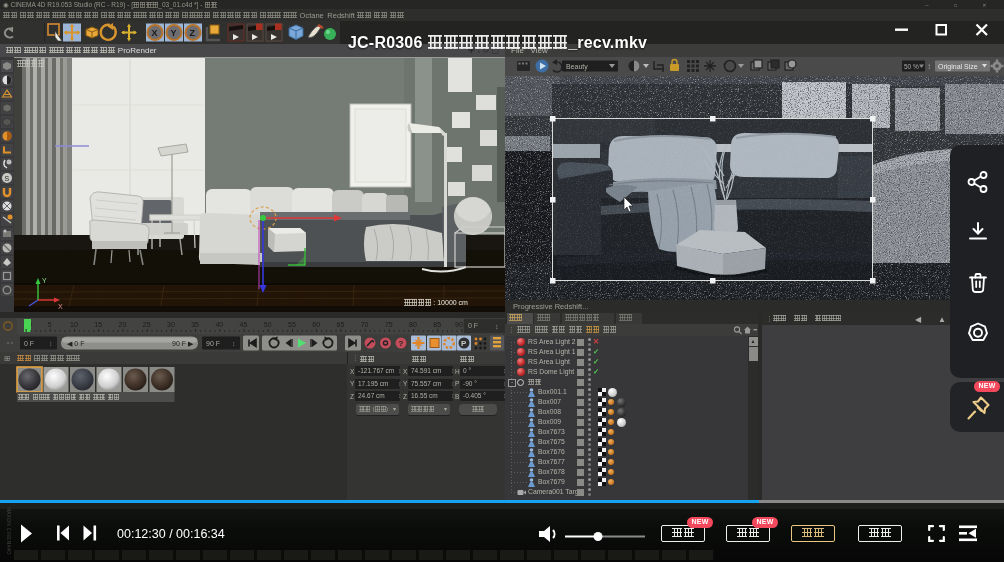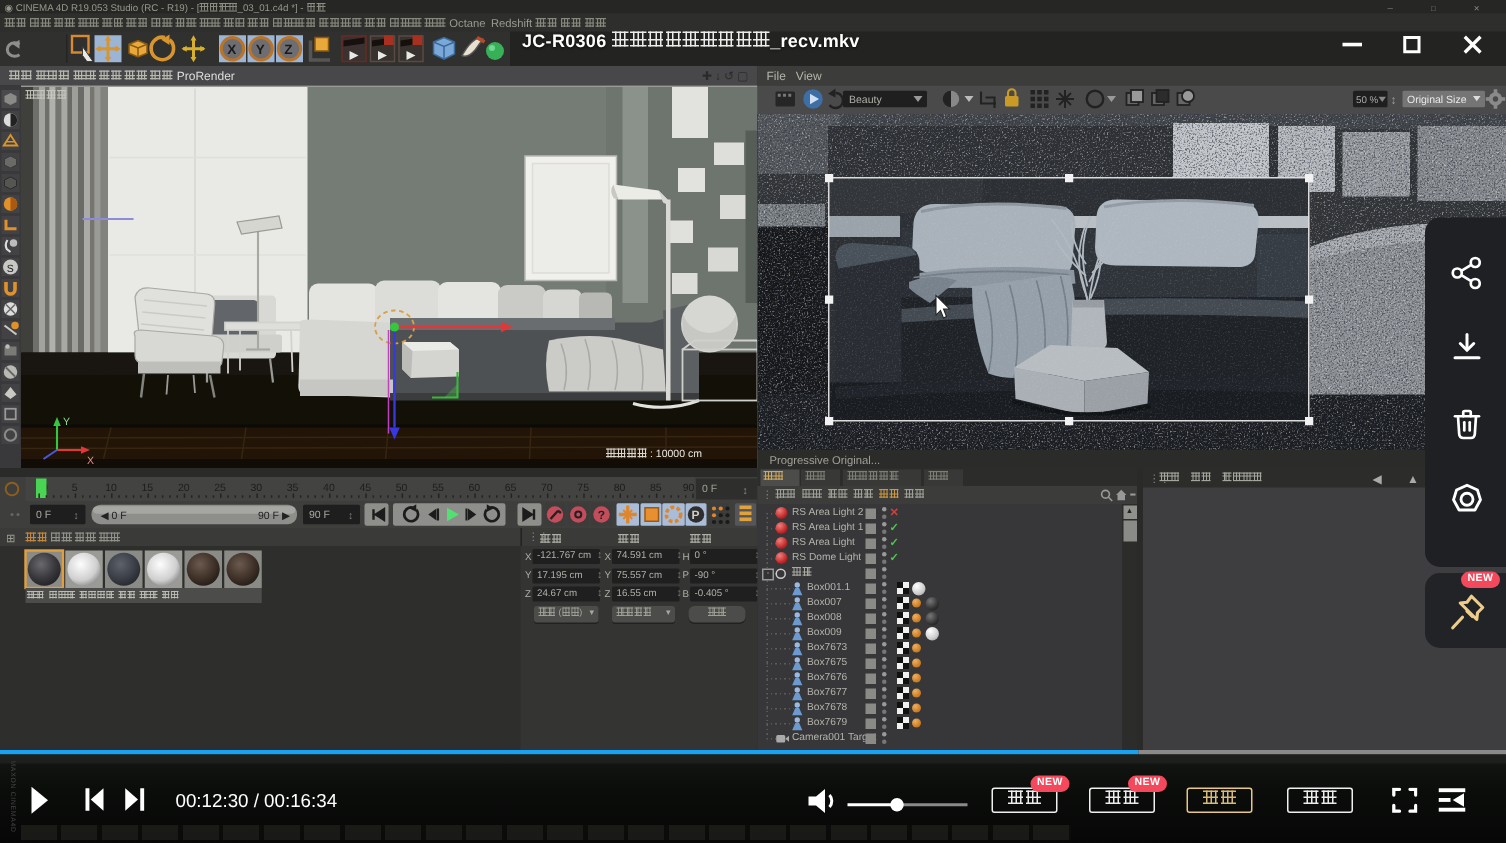--- a/index.html
+++ b/index.html
@@ -523,21 +523,21 @@
           <rect x="365" y="40" width="5.5" height="5.5"></rect>
       <rect x="45" y="121" width="5.5" height="5.5"></rect>
           <rect x="365" y="121" width="5.5" height="5.5"></rect>
       <rect x="45" y="202" width="5.5" height="5.5"></rect>
           <rect x="205" y="202" width="5.5" height="5.5"></rect>
           <rect x="365" y="202" width="5.5" height="5.5"></rect>
     </g>
   </svg>
   </div>
   <div class="abs" style="left:505px;top:300px;width:499px;height:12px;background:#2b2b29;"></div>
-  <div class="abs t" style="left:513px;top:302px;font-size:7.5px;color:#a0a098;">Progressive Original...</div>
+  <div class="abs t" style="left:513px;top:302px;font-size:7.5px;color:#a0a098;">Progressive Redshift...</div>
 
   <div class="abs" style="left:0;top:312px;width:505px;height:6px;background:#2a2a28;"></div>
   <div class="abs" style="left:0;top:318px;width:505px;height:16px;background:#3e3e3c;" id="ruler">
     <svg width="505" height="16" viewBox="0 0 505 16">
       <circle cx="8" cy="8" r="4.2" fill="none" stroke="#8a5e1e" stroke-width="1.3"></circle>
       <rect x="17" y="0" width="446" height="16" fill="#434341"></rect>
       <g font-size="7" fill="#1d1d1d" text-anchor="middle" font-family="Liberation Sans">
         <text x="30" y="9">0</text>
           <text x="49.8" y="9">5</text>
           <text x="74" y="9">10</text>
@@ -1049,21 +1049,21 @@
   </div>
 
   <div class="abs" style="left:762px;top:312px;width:242px;height:188px;background:#3e3e40;" id="attrs">
     <div style="position:absolute;left:0;top:0;width:242px;height:13px;background:#2c2c2a;"></div>
     <div class="t" style="position:absolute;left:4px;top:2.5px;font-size:7px;color:#888;">⋮⋮</div>
     <div class="t" style="position:absolute;left:11px;top:2.5px;font-size:7px;color:#b0b0a8;"><i class="hz"></i><i class="hz"></i> <i class="hz"></i><i class="hz"></i> <i class="hz"></i><i class="hz"></i><i class="hz"></i><i class="hz"></i></div>
     <div class="t" style="position:absolute;left:153px;top:2.5px;font-size:8px;color:#aaa;">◀</div>
     <div class="t" style="position:absolute;left:176px;top:2.5px;font-size:8px;color:#aaa;">▲</div>
   </div>
 
-  <div class="abs t" style="left:348px;top:20px;font-size:12px;font-weight:bold;color:#fff;text-shadow:0 1px 2px rgba(0,0,0,.8);letter-spacing:.2px;">JC-R0306 <i class="hz"></i><i class="hz"></i><i class="hz"></i><i class="hz"></i><i class="hz"></i><i class="hz"></i><i class="hz"></i><i class="hz"></i><i class="hz"></i>_recv.mkv</div>
+  <div class="abs t" style="left:348px;top:34px;font-size:16px;font-weight:bold;color:#fff;text-shadow:0 1px 2px rgba(0,0,0,.8);letter-spacing:.2px;">JC-R0306 <i class="hz"></i><i class="hz"></i><i class="hz"></i><i class="hz"></i><i class="hz"></i><i class="hz"></i><i class="hz"></i><i class="hz"></i><i class="hz"></i>_recv.mkv</div>
 
   <svg class="abs" style="left:890px;top:20px;" width="110" height="20" viewBox="0 0 110 20">
     <rect x="5" y="8.5" width="13" height="2.4" fill="#fff"></rect>
     <rect x="46.5" y="5" width="9.5" height="9.5" fill="none" stroke="#fff" stroke-width="2"></rect>
     <path d="M86.5 4.5 L97 15 M97 4.5 L86.5 15" stroke="#fff" stroke-width="2.2"></path>
   </svg>
 
   <div class="abs" style="left:0;top:500px;width:759px;height:3px;background:#17a2f3;"></div>
   <div class="abs" style="left:759px;top:500px;width:245px;height:3px;background:#8a8a8a;"></div>
 

